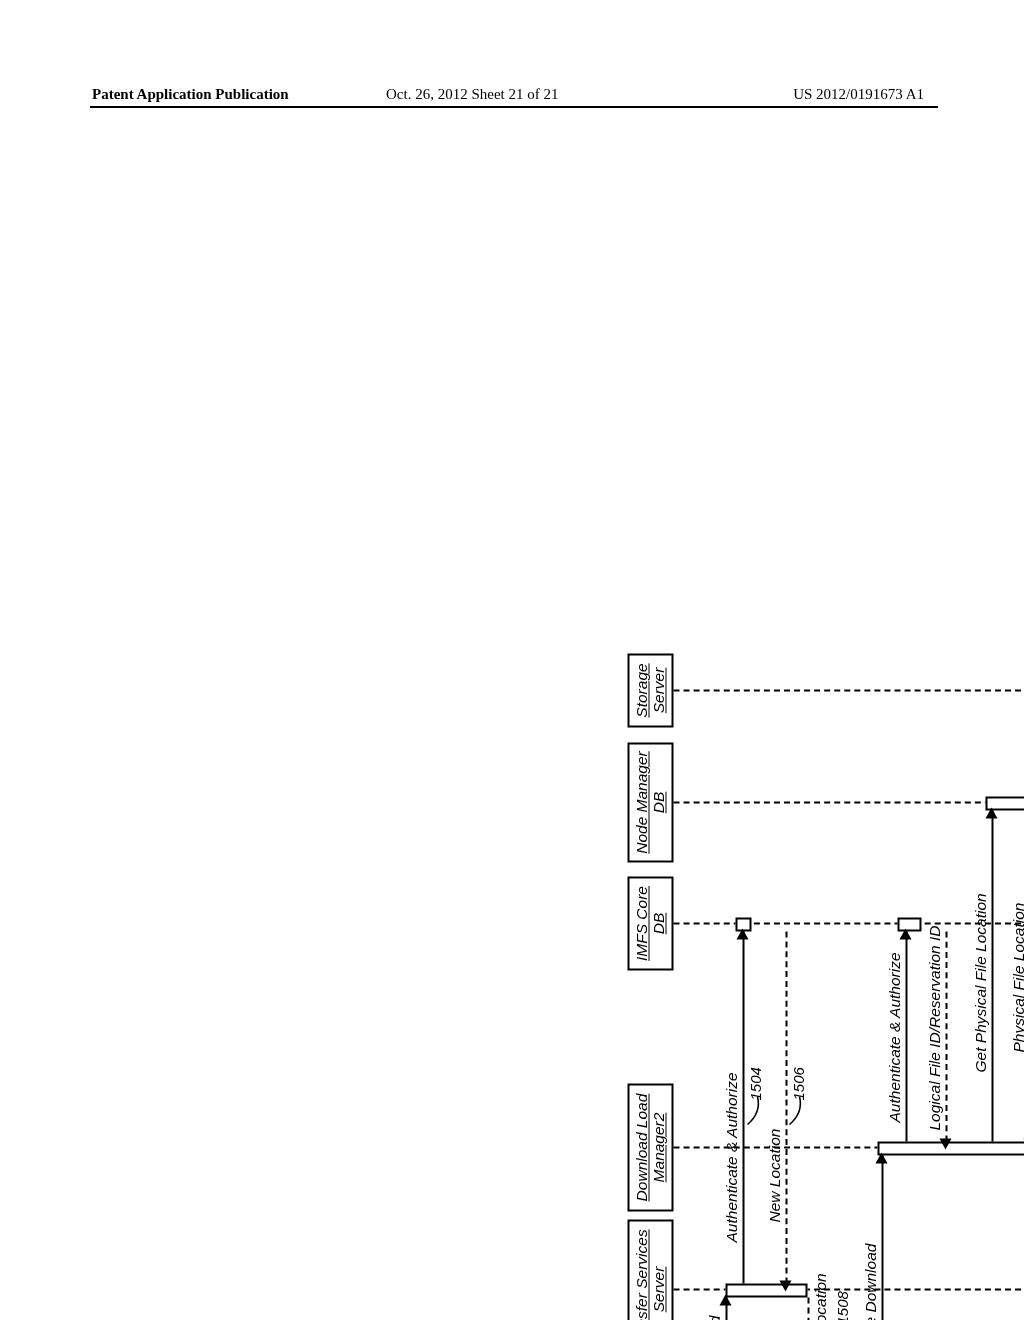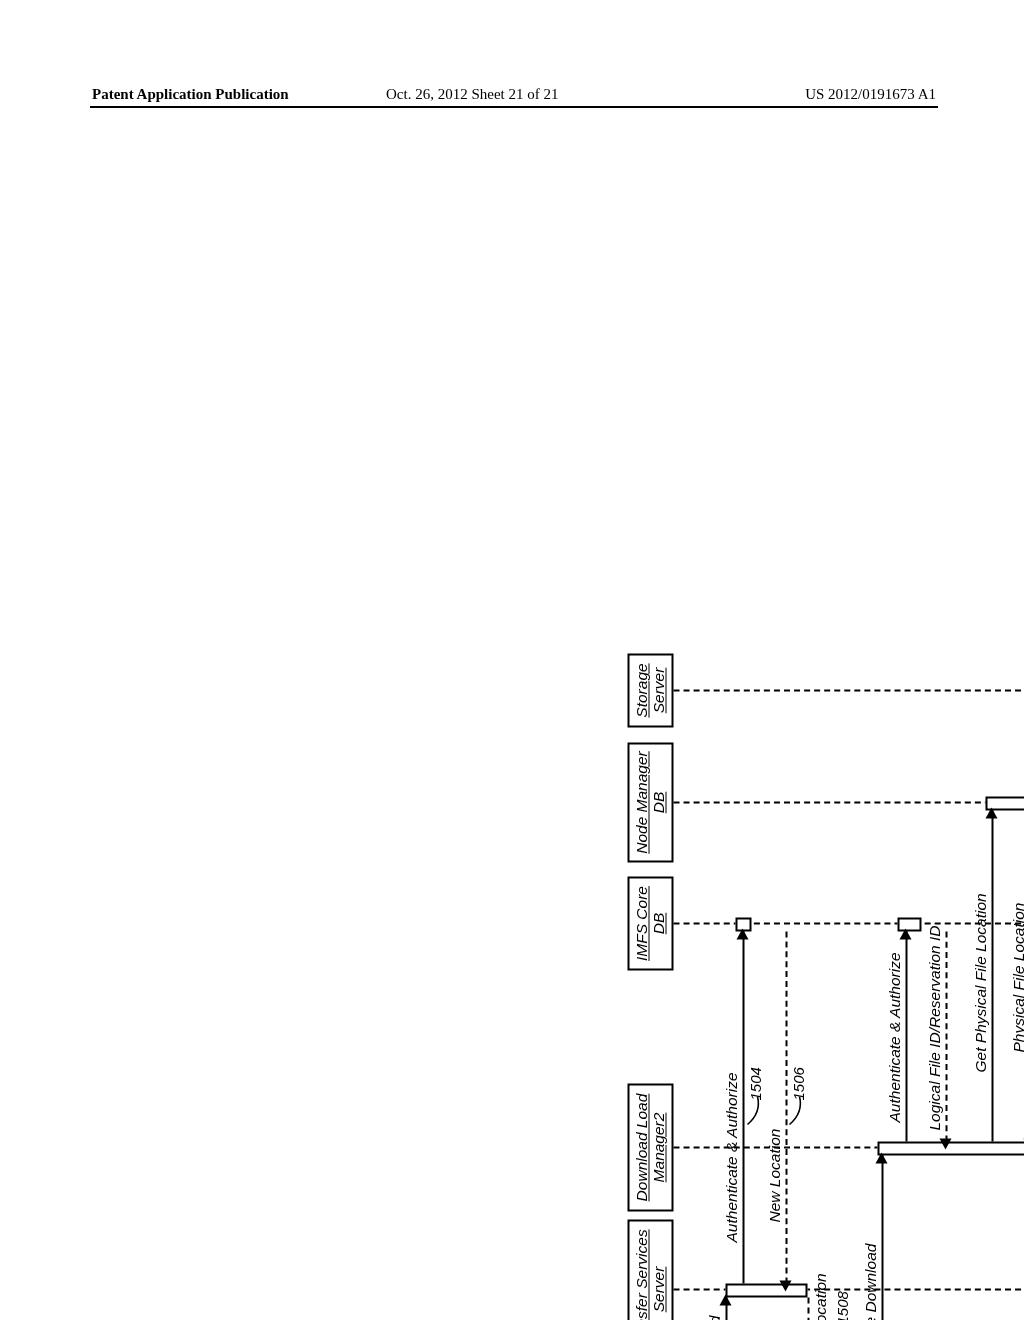--- a/index.html
+++ b/index.html
@@ -22,21 +22,21 @@
     position: absolute;
     left: 92px;
     font-weight: bold;
   }
   .hdr-mid {
     position: absolute;
     left: 386px;
   }
   .hdr-right {
     position: absolute;
-    right: 88px;
+    right: 100px;
   }
   .hdr-line {
     position: absolute;
     top: 106px;
     left: 90px;
     width: 848px;
     border-top: 2px solid #000;
   }
 
   

